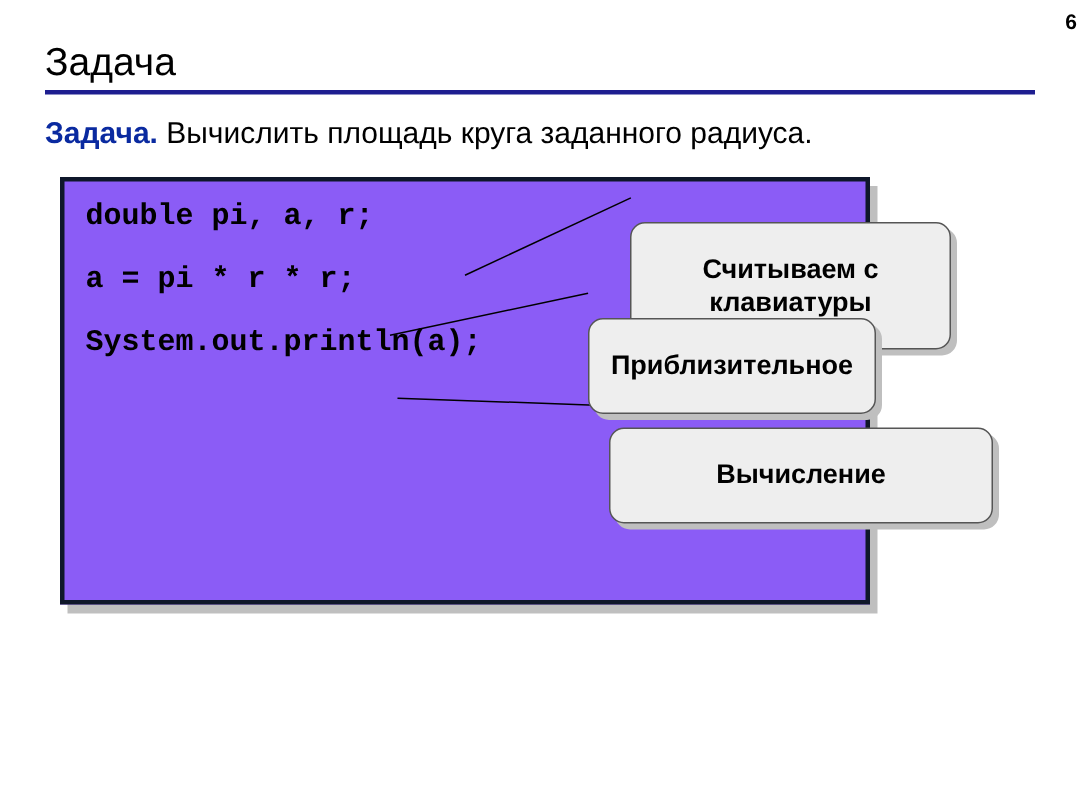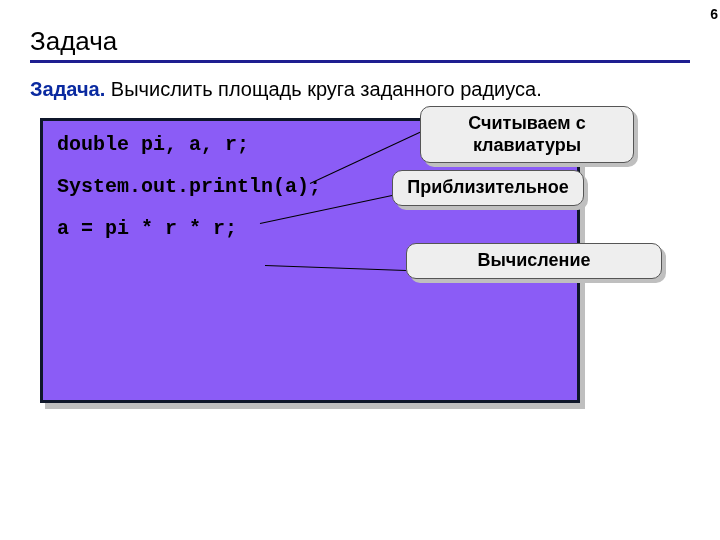--- a/index.html
+++ b/index.html
@@ -73,23 +73,24 @@
   }
   .callout {
     position: absolute;
     background: #eeeeee;
     border: 1px solid #555;
     border-radius: 10px;
     text-align: center;
     font-size: 18px;
     font-weight: bold;
     color: #000;
-    padding: 6px 10px;
+    padding: 20px 10px;
     box-shadow: 4px 4px 0 #bfbfbf;
     line-height: 1.2;
+    margin-top: 42px;
   }
   #callout1 { left: 420px; top: 106px; width: 214px; }
   #callout2 { left: 392px; top: 170px; width: 192px; }
   #callout3 { left: 406px; top: 243px; width: 256px; }
 
   
   .pointer {
     position: absolute;
     height: 1px;
     background: #000;
@@ -110,22 +111,22 @@
 <div class="slide-title">Задача</div>
 <div class="title-rule"></div>
 
 <div class="problem-line">
   <span class="label">Задача.</span><span>  Вычислить площадь круга заданного радиуса.</span>
 </div>
 
 <div class="code-shadow"></div>
 <div class="code-box">
   <div class="line">double pi, a, r;</div>
+  <div class="line">a = pi * r * r;</div>
   <div class="line">System.out.println(a);</div>
-  <div class="line">a = pi * r * r;</div>
 </div>
 
 <div class="pointer" id="ptr1"></div>
 <div class="pointer" id="ptr2"></div>
 <div class="pointer" id="ptr3"></div>
 
 <div id="callout1" class="callout">
   <span>Считываем с</span><br>
   <span>клавиатуры</span>
 </div>

